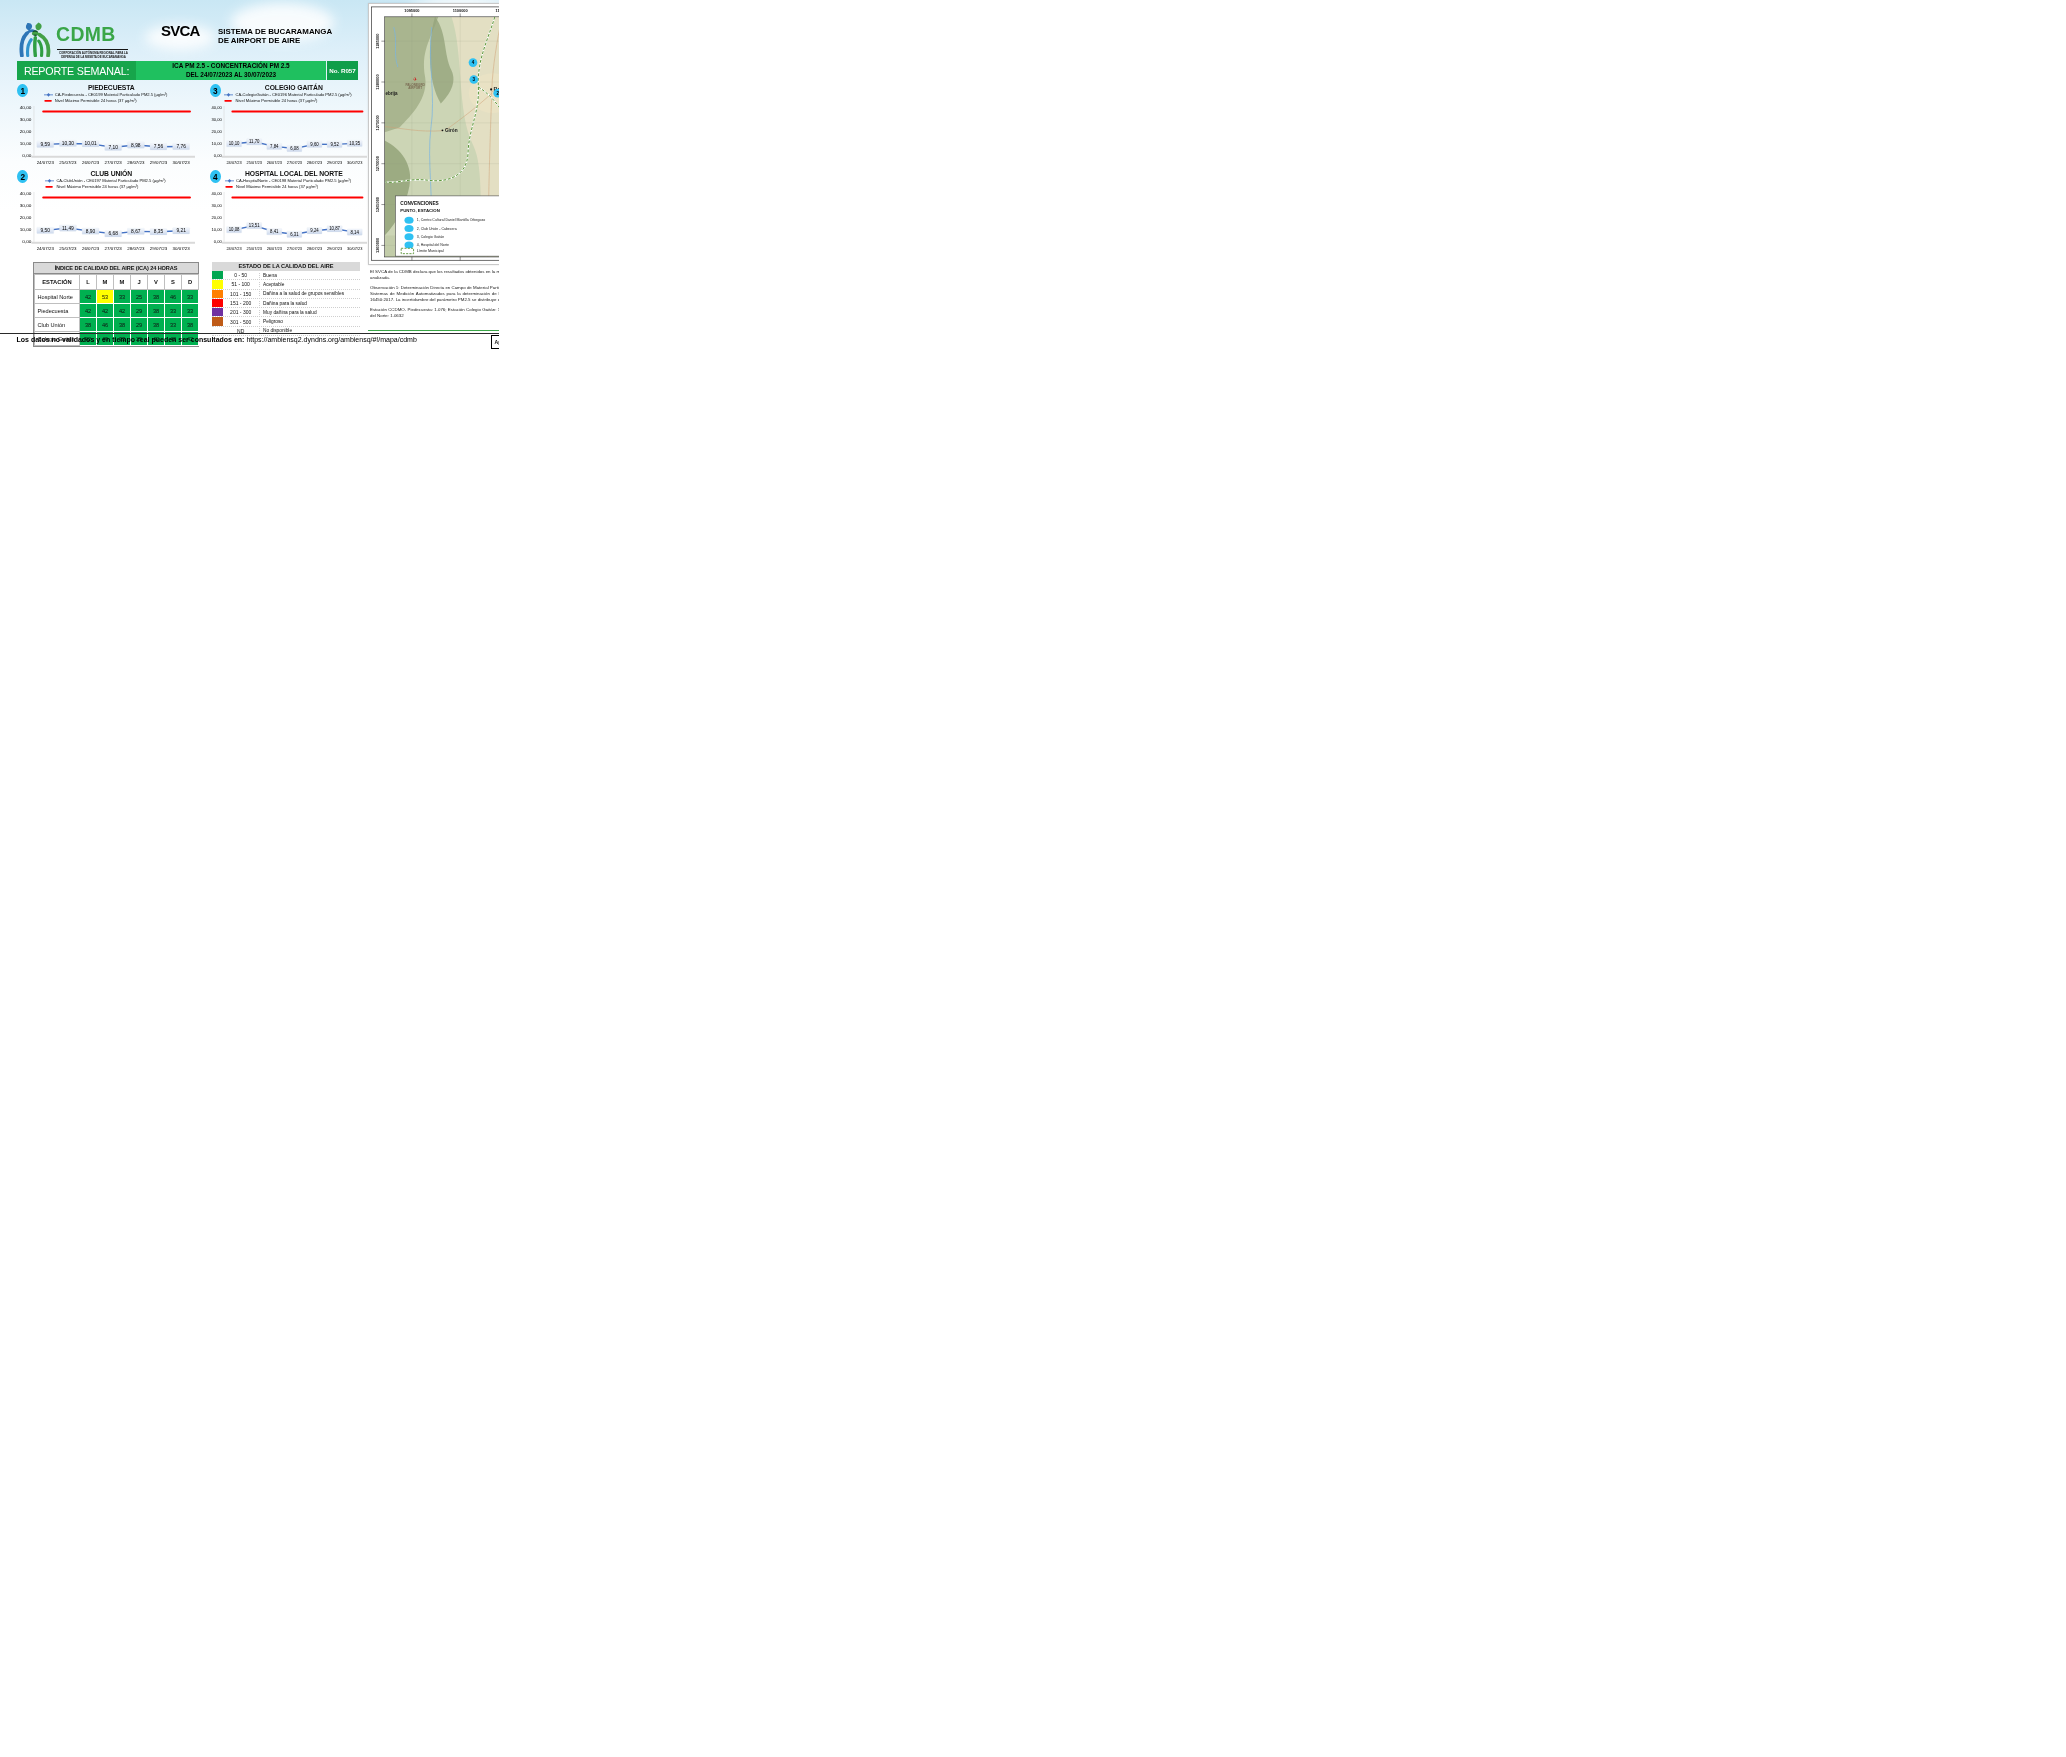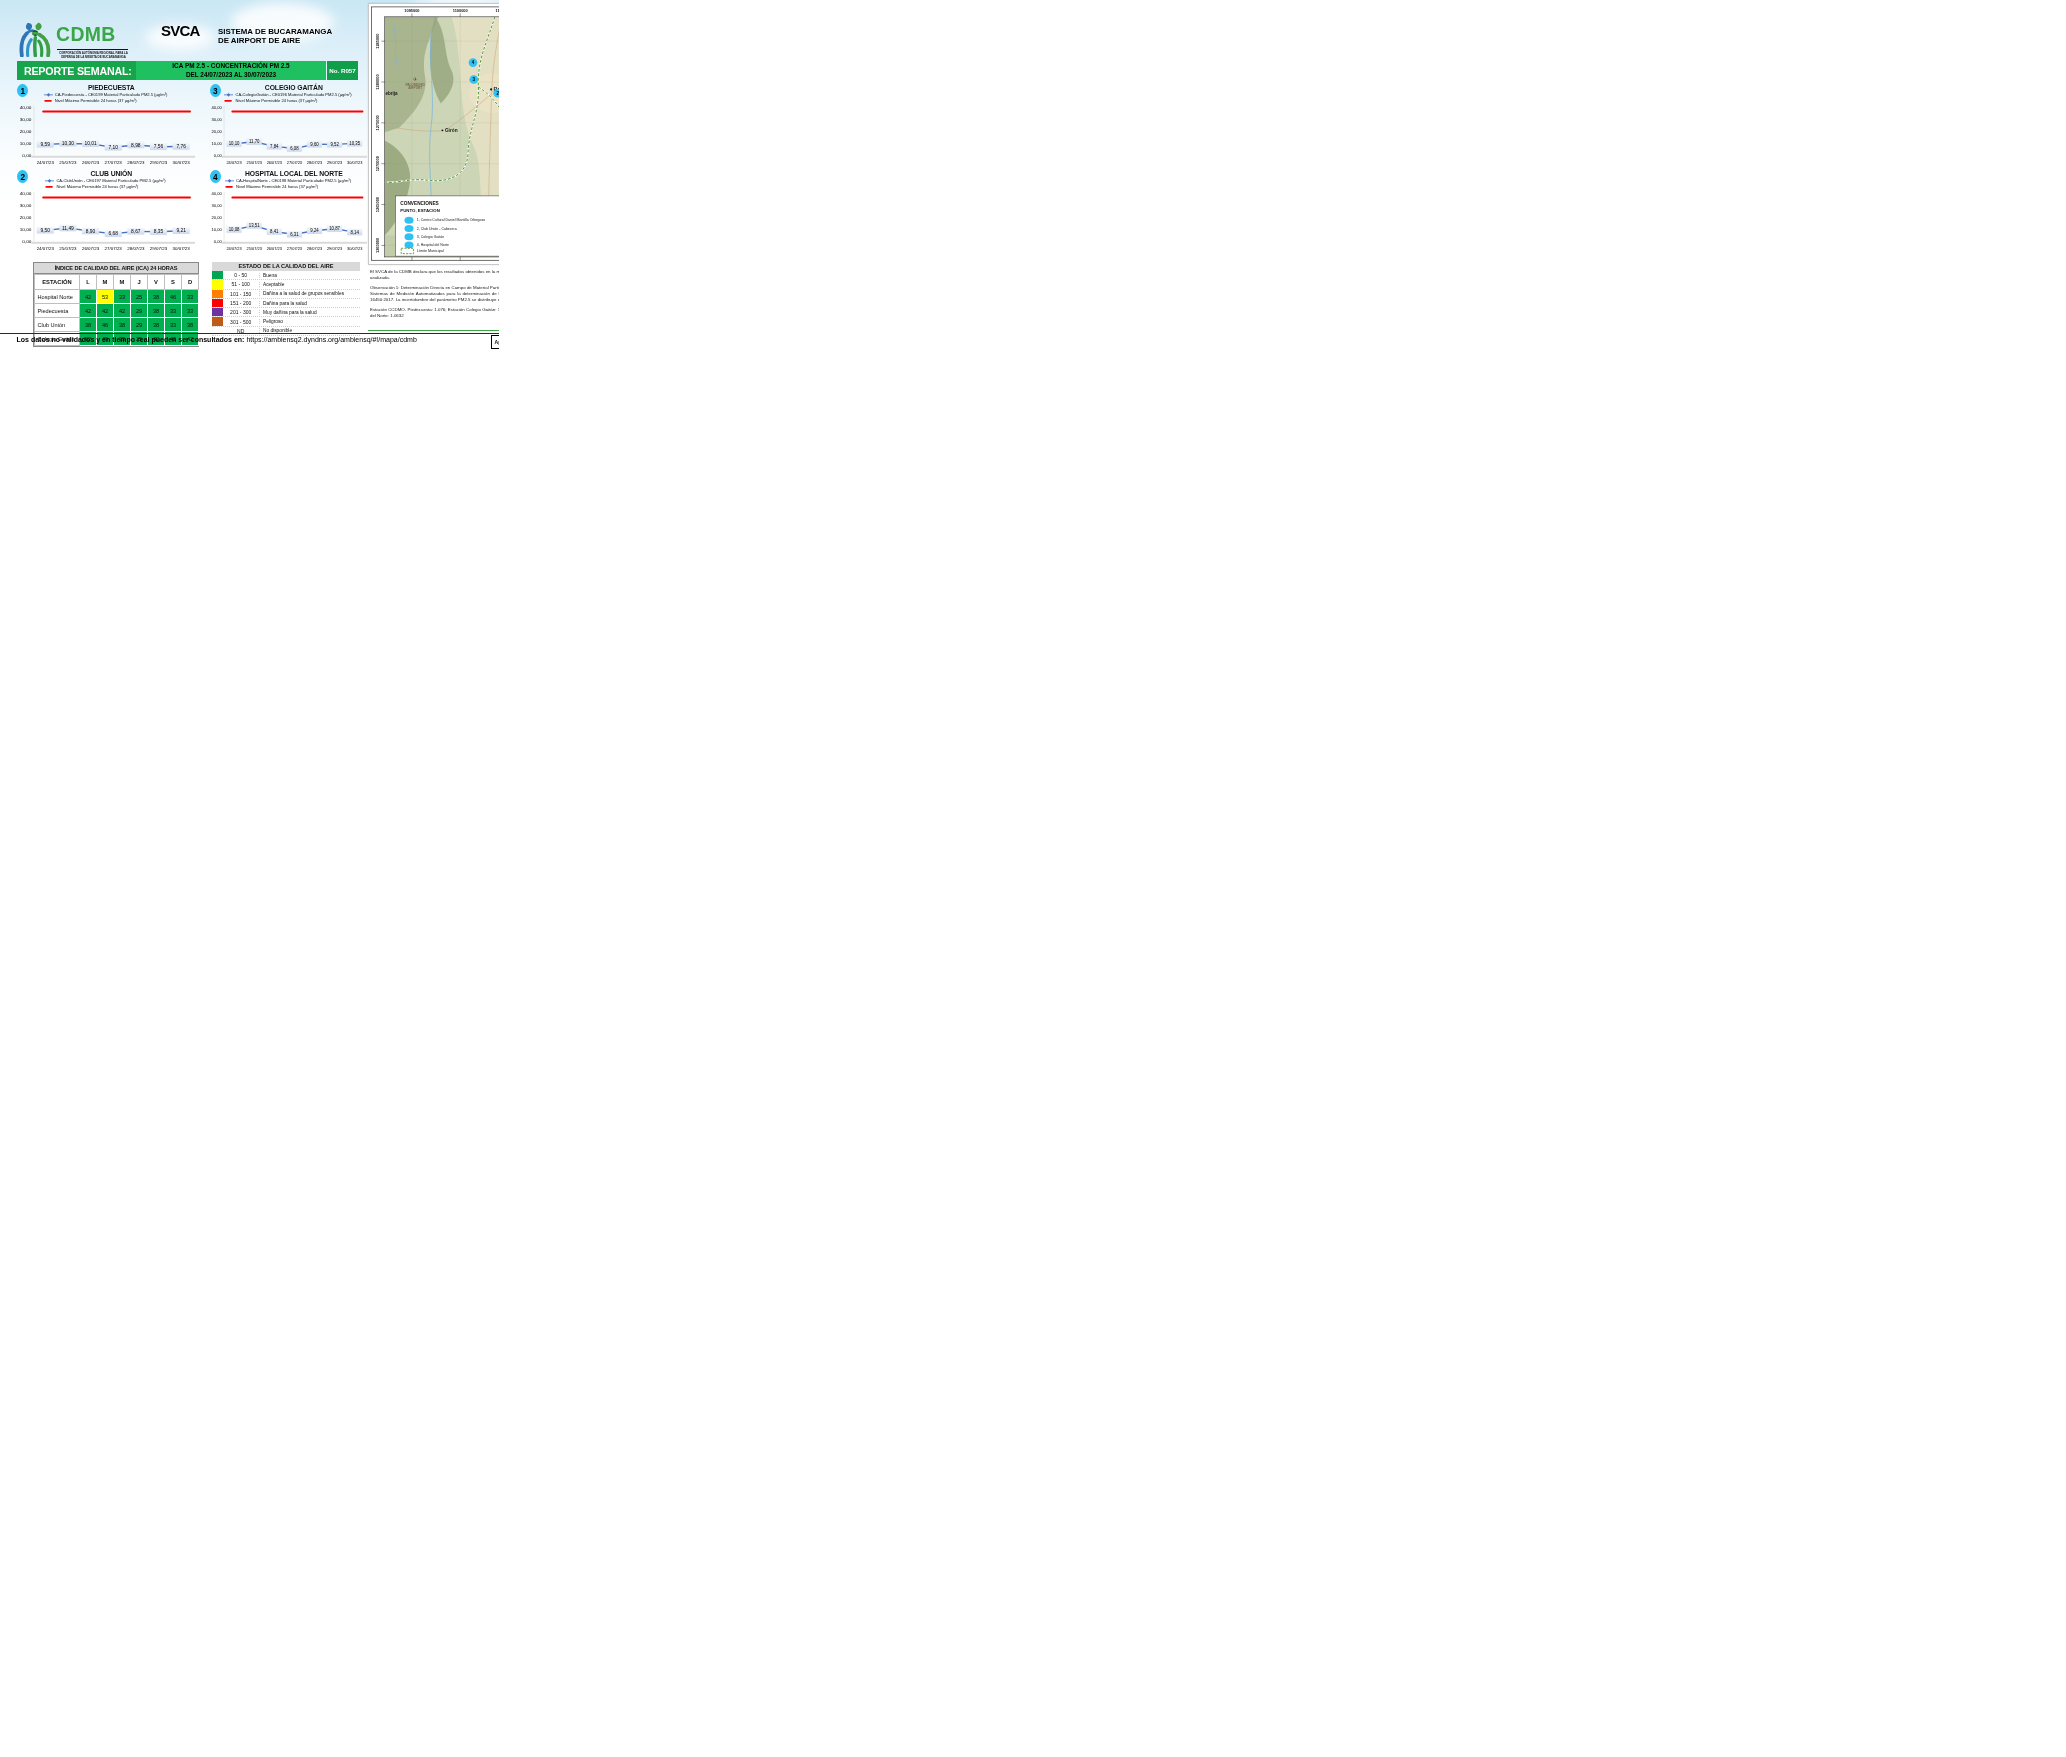--- a/index.html
+++ b/index.html
@@ -11,21 +11,21 @@
   
   .logo-figures{position:absolute;left:17.4px;top:20.7px;}
   .brand{position:absolute;left:56px;top:23px;font-size:19.4px;font-weight:800;color:#3aa648;letter-spacing:0.4px;}
   .brand-underline{position:absolute;left:57px;top:49px;width:71px;height:1.2px;background:#141414;}
   .tagline{position:absolute;left:57px;top:52px;width:73px;font-size:2.9px;font-weight:700;line-height:1.32;text-align:center;color:#141414;}
   .acronym{position:absolute;left:145px;top:21.5px;font-size:15px;font-weight:900;letter-spacing:-0.8px;color:#000;margin-left:16px;}
   .subtitle{position:absolute;left:218px;top:27px;font-size:7.9px;font-weight:700;line-height:1.2;color:#000;}
 
   
   .banner-left{position:absolute;left:16.5px;top:61px;width:120px;height:19px;display:flex;align-items:center;
-               padding-left:7.4px;box-sizing:border-box;font-size:10.7px;font-weight:700;color:#fff;letter-spacing:-0.2px;}
+               padding-left:7.4px;box-sizing:border-box;font-size:10.7px;font-weight:400;color:#fff;letter-spacing:-0.2px;}
   .banner-center{position:absolute;left:136px;top:61px;width:190px;height:19px;display:flex;flex-direction:column;
                justify-content:center;text-align:center;font-size:6.4px;font-weight:700;color:#000;line-height:1.35;}
   .banner-no{position:absolute;left:327px;top:61px;width:31px;height:19px;display:flex;align-items:center;justify-content:center;
                font-size:6.2px;font-weight:700;color:#fff;}
 
   
   .chart-card{position:absolute;}
   .cc1{left:16.5px;top:83px;width:178px;height:83px;}
   .cc3{left:209px;top:83px;width:158px;height:83px;}
   .cc2{left:16.5px;top:169px;width:178px;height:83px;}

